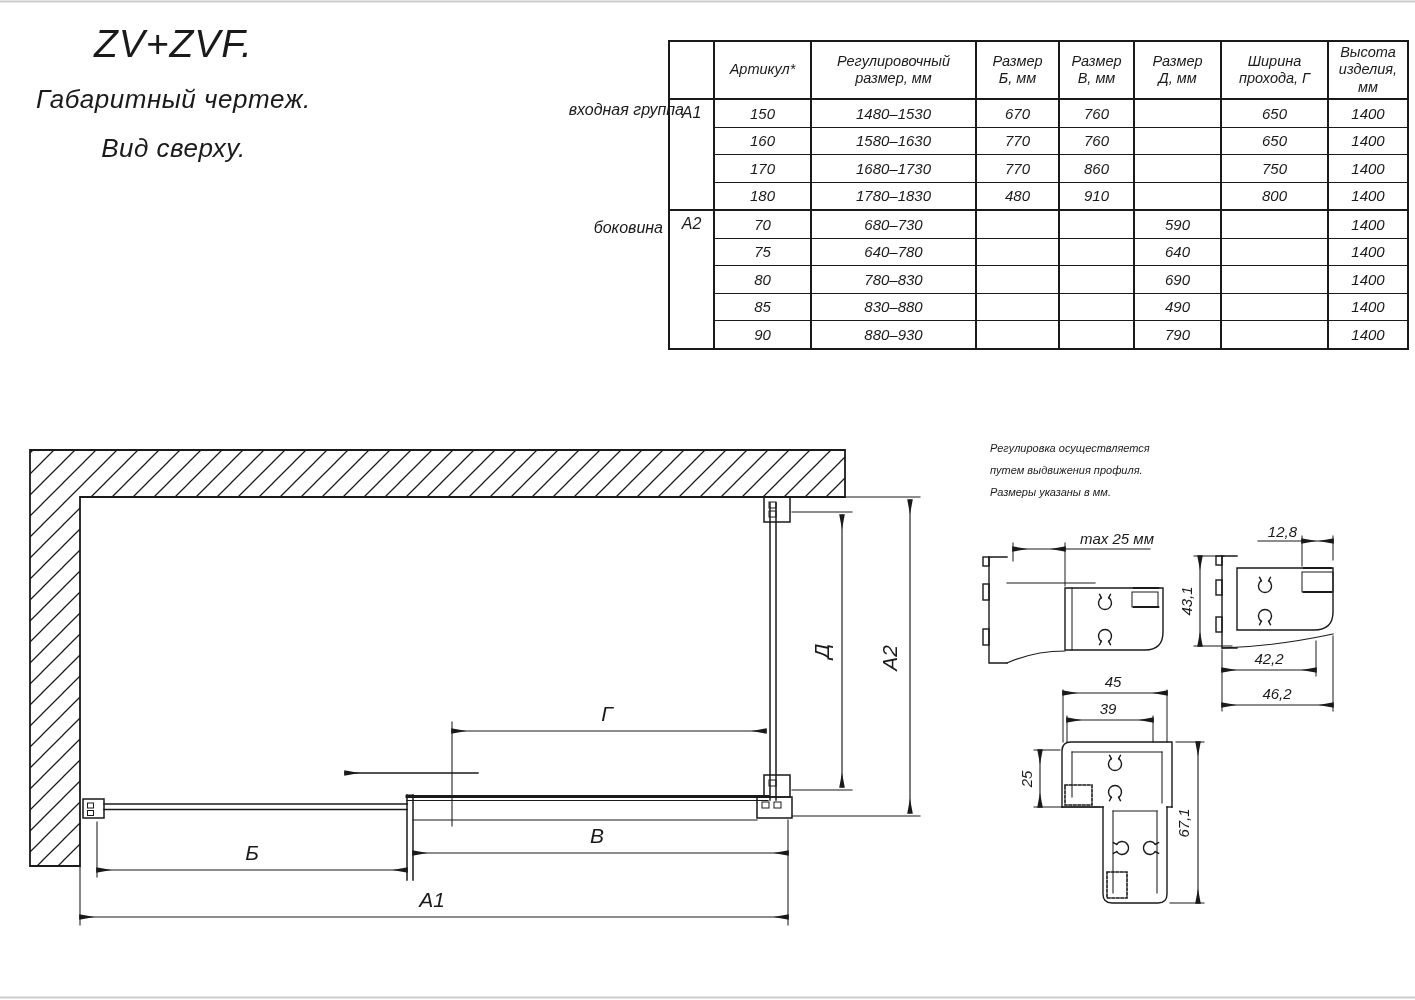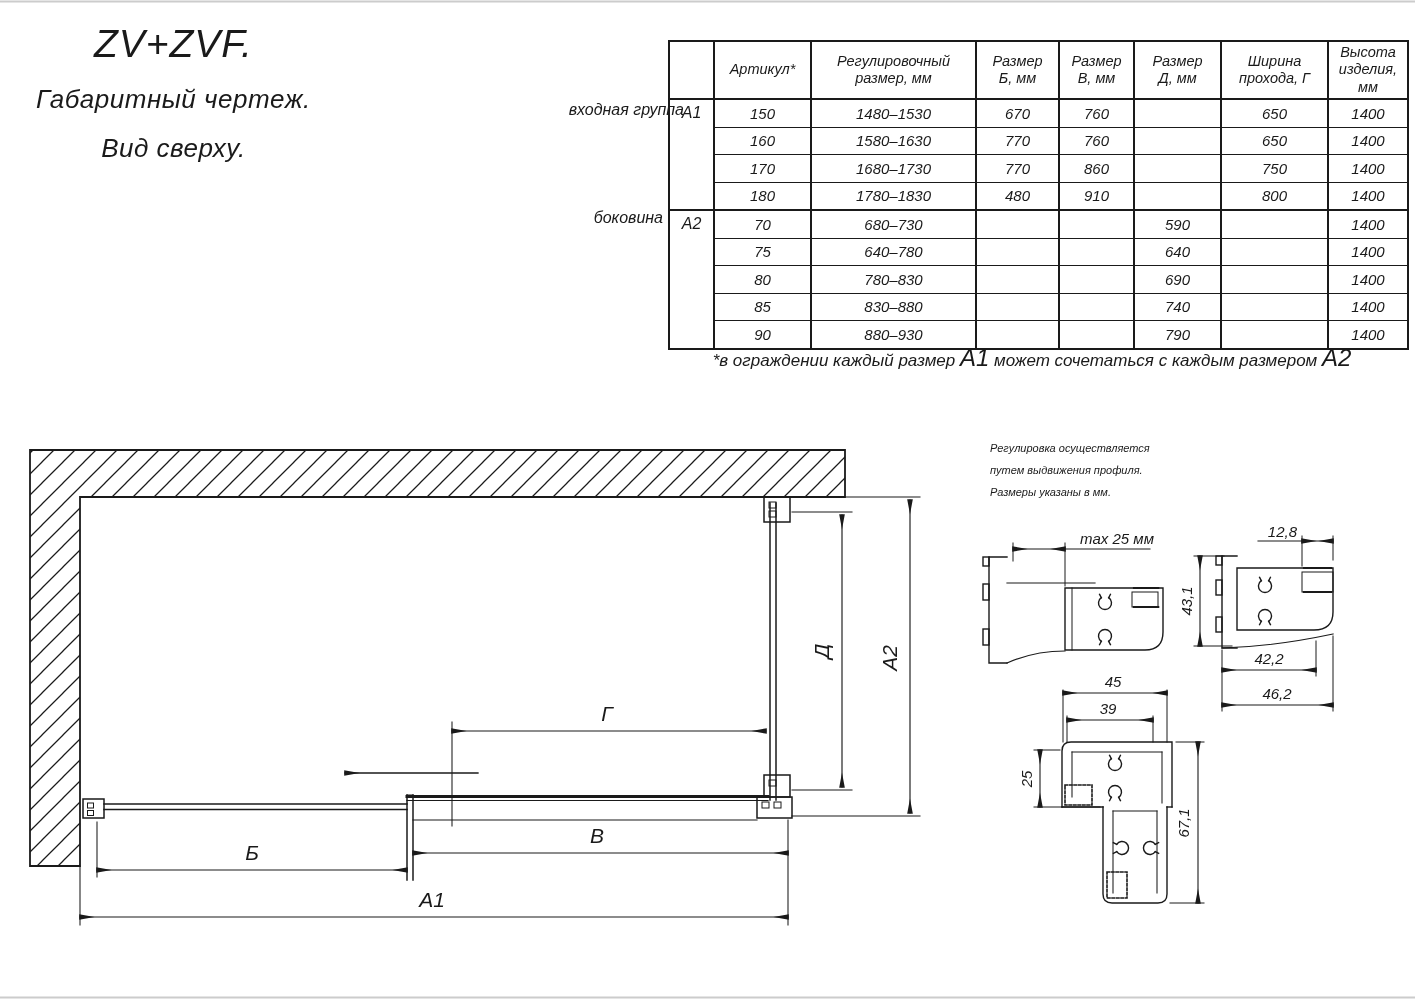--- a/index.html
+++ b/index.html
@@ -21,21 +21,21 @@
         text-align:center;vertical-align:middle;padding:0 3px;overflow:hidden;}
   table.size-table{border:2.5px solid #1a1a1a;}
   table.size-table thead th{height:56px;font-weight:normal;font-size:14.5px;line-height:1.2;
         white-space:pre-line;border-bottom:2px solid #1a1a1a;}
   table.size-table td{height:26.5px;}
   table.size-table td.gcell{vertical-align:top;padding-top:4px;font-size:16px;}
   table.size-table tr.gtop td{border-top:2px solid #1a1a1a;}
 
   .row-label{position:absolute;width:170px;text-align:right;font-style:italic;font-size:16px;}
   #lbl-g1{left:514px;top:101px;}
-  #lbl-g2{left:493px;top:209px;}
+  #lbl-g2{left:493px;top:219px;}
 
   .footnote{position:absolute;left:692px;top:344px;width:680px;text-align:center;
         font-style:italic;font-size:17px;white-space:nowrap;}
   .footnote .big{font-size:24px;}
 
   .note{position:absolute;left:990px;top:437px;font-style:italic;font-size:11px;line-height:22px;}
 
   
   .dim{font-family:"Liberation Sans",sans-serif;font-style:italic;font-size:21px;fill:#1a1a1a;text-anchor:middle;}
   .pdim{font-family:"Liberation Sans",sans-serif;font-style:italic;font-size:15px;fill:#1a1a1a;text-anchor:middle;}
@@ -335,39 +335,36 @@
           <td></td>
           <td>690</td>
           <td></td>
           <td>1400</td>
         </tr>
         <tr>
           <td>85</td>
           <td>830–880</td>
           <td></td>
           <td></td>
-          <td>740</td>
+          <td>490</td>
           <td></td>
           <td>1400</td>
         </tr>
         <tr>
           <td>90</td>
           <td>880–930</td>
           <td></td>
           <td></td>
           <td>790</td>
           <td></td>
           <td>1400</td>
         </tr>
       </tbody>
   </table>
 
-  <div class="footnote">
-    <span>*в ограждении каждый размер </span><span class="big">А1</span><span> может сочетаться с каждым размером </span><span class="big">А2</span>
-  </div>
 
   <div class="note">
     <div>Регулировка осуществляется</div>
     <div>путем выдвижения профиля.</div>
     <div>Размеры указаны в мм.</div>
   </div>
 
 </div>
 
 </body></html>

